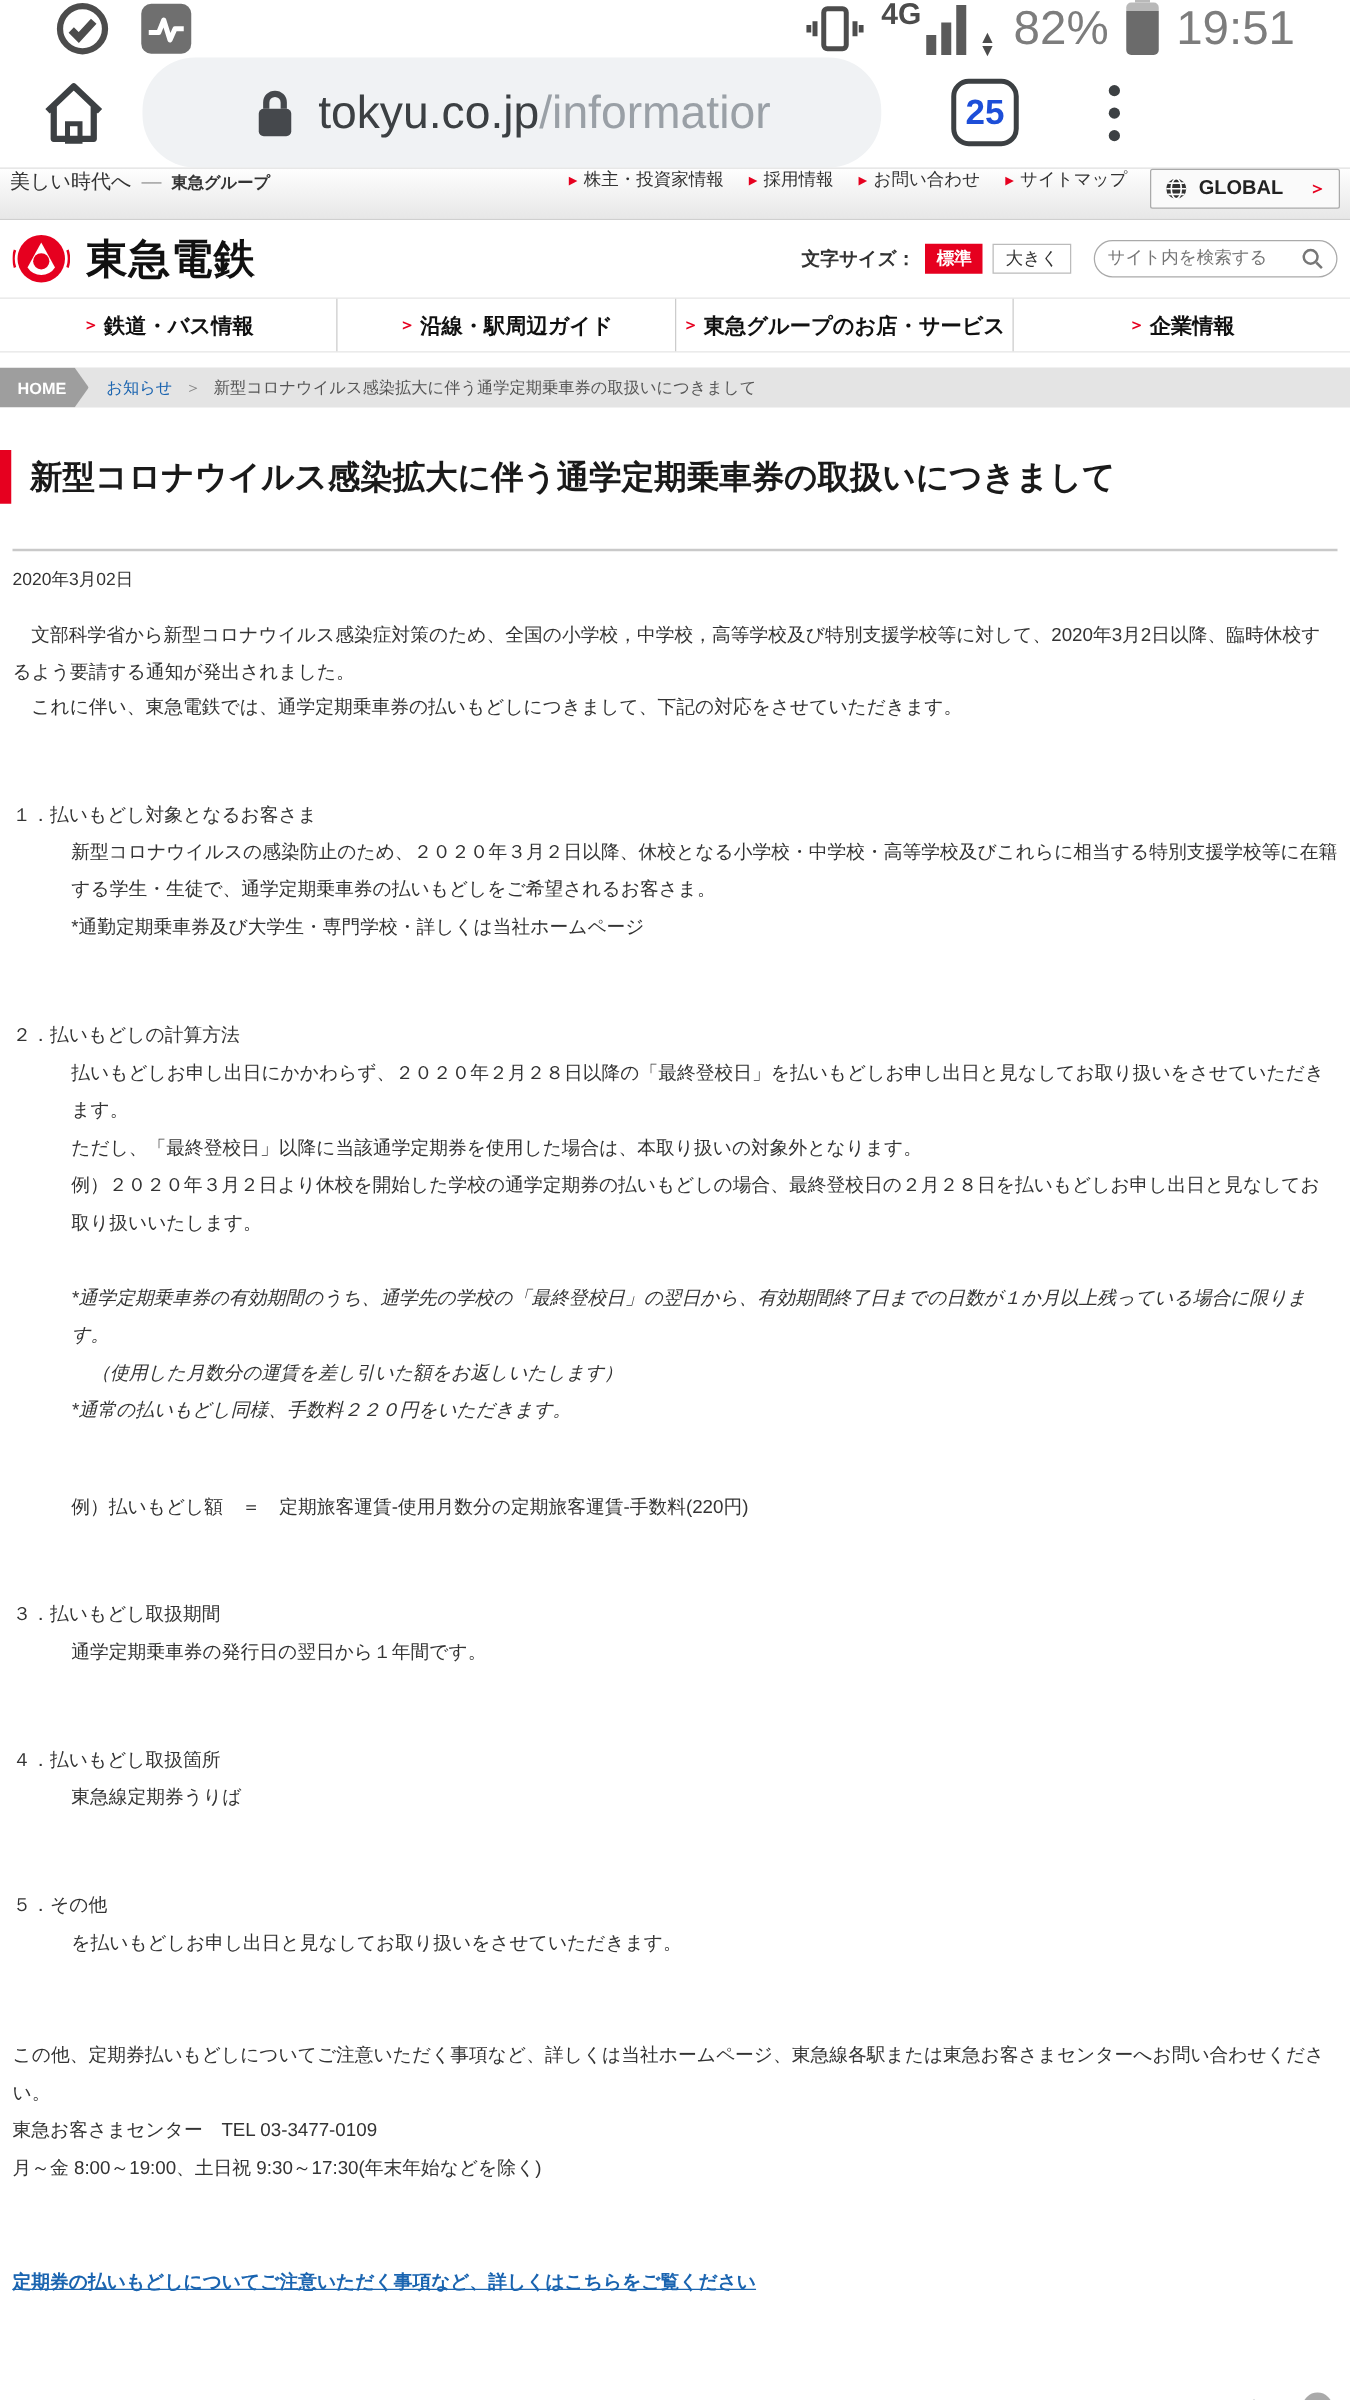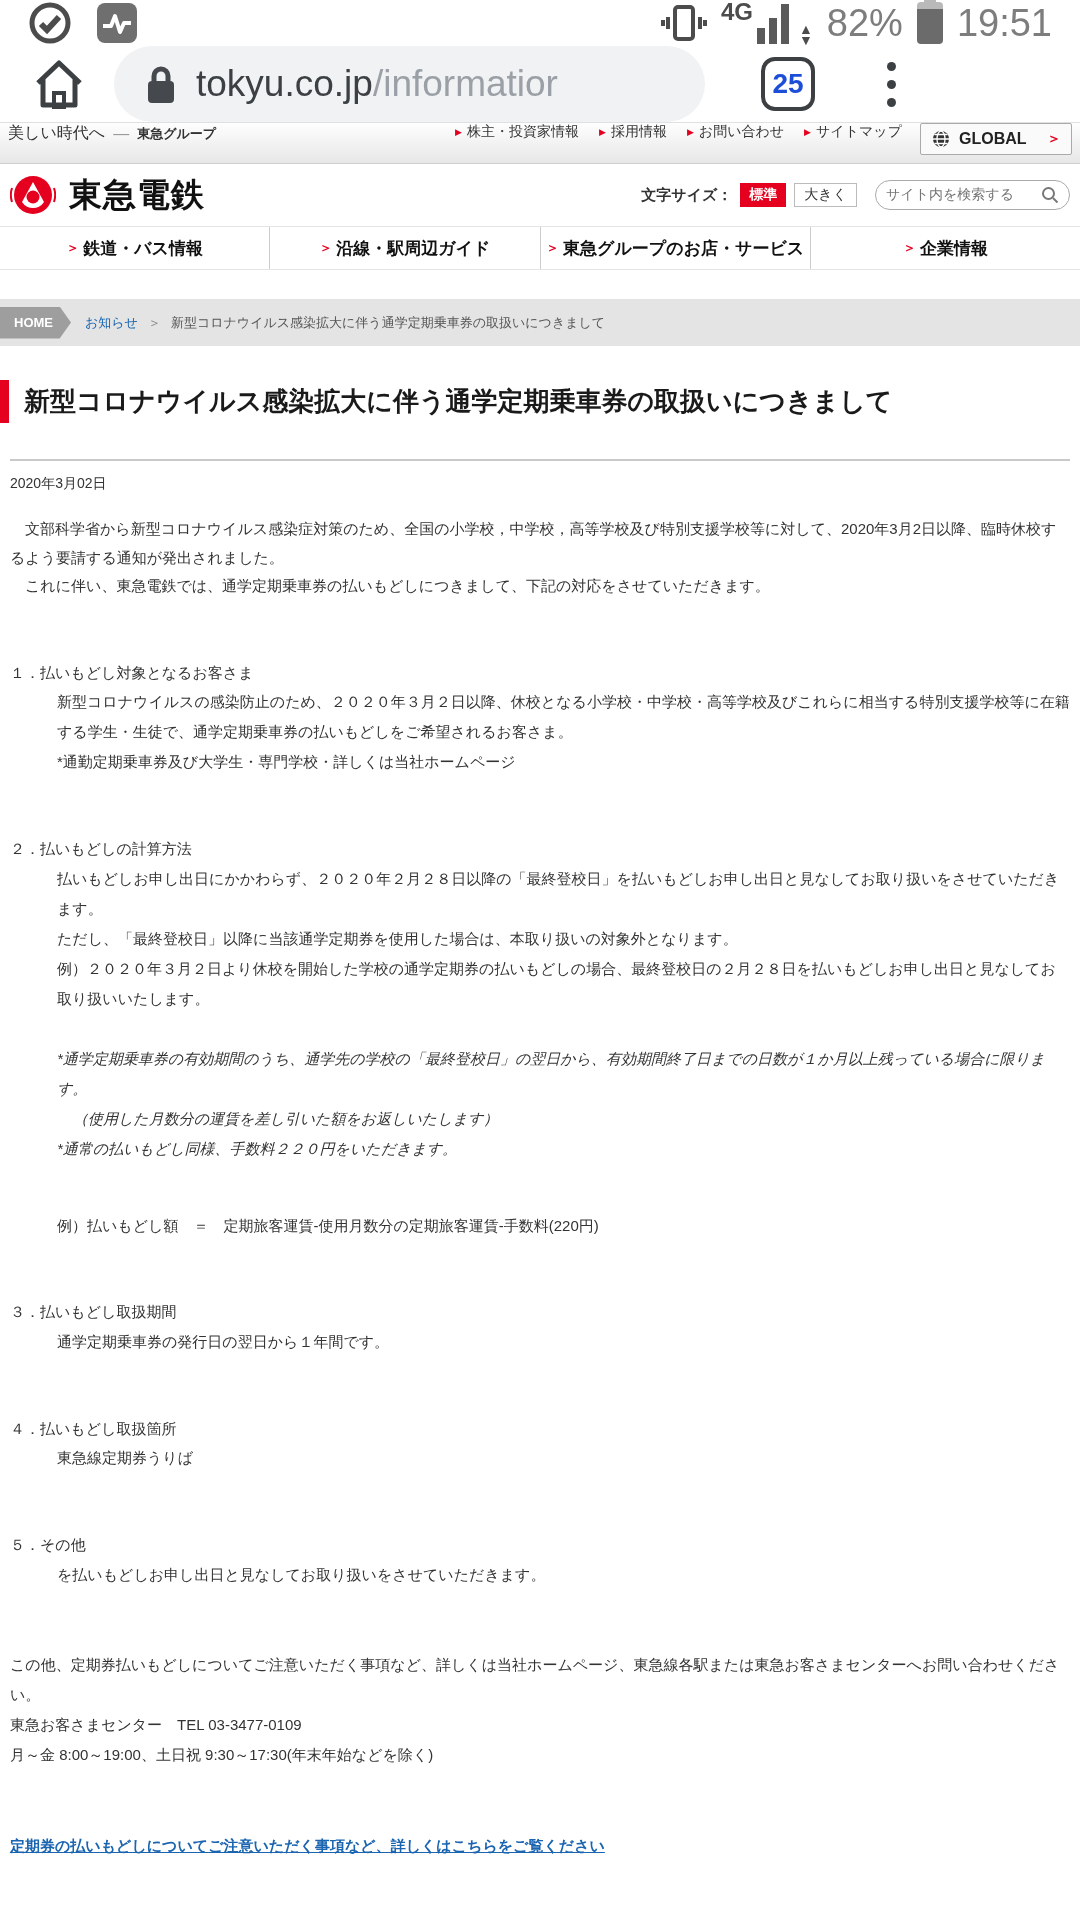--- a/index.html
+++ b/index.html
@@ -4,33 +4,33 @@
 <style>
   * { margin:0; padding:0; box-sizing:border-box; }
   html,body { width:1080px; }
   body {
     height:1920px; overflow:hidden; background:#fff;
     font-family:"Liberation Sans","DejaVu Sans",sans-serif;
     display:flex; flex-direction:column;
   }
 
   
-  .status-bar { height:62px; display:flex; align-items:center; padding:0 28px; }
+  .status-bar { height:62px; display:flex; align-items:center; padding:0 44px; }
   .sb-left { display:flex; align-items:center; gap:22px; }
   .sb-right { margin-left:auto; display:flex; align-items:center; gap:14px; color:#7d7d7d; }
   .sb-text { font-size:38px; color:#7d7d7d; }
   .net-wrap { display:flex; align-items:flex-end; gap:2px; }
   .net-4g { font-size:24px; font-weight:bold; color:#4c4c4c; line-height:1; margin-bottom:22px; }
   .updown { display:flex; flex-direction:column; font-size:14px; color:#4c4c4c; line-height:0.8; margin-left:2px; }
   .battery { width:26px; height:42px; border-radius:4px; background:linear-gradient(to bottom,#b9b9b9 0 16%,#6b6b6b 16% 100%); position:relative; }
   .battery:before { content:""; position:absolute; top:-5px; left:7px; width:12px; height:5px; background:#b9b9b9; border-radius:2px 2px 0 0; }
 
   
   .browser-bar { height:128px; display:flex; align-items:center; padding:0 34px 0 30px; background:#fff; }
-  .addr-pill { flex:1; height:76px; margin:0 0 0 26px; background:#f0f2f4; border-radius:42px; display:flex; align-items:center; padding:0 30px; min-width:0; }
+  .addr-pill { flex:1; height:88px; margin:0 0 0 26px; background:#f0f2f4; border-radius:42px; display:flex; align-items:center; padding:0 30px; min-width:0;justify-content:center; }
   .addr-url { font-size:37px; color:#3c4043; white-space:nowrap; overflow:hidden; }
   .addr-url .path { color:#9aa0a6; }
   .tab-counter { margin-left:56px; width:54px; height:54px; border:4px solid #3c4043; border-radius:14px; display:flex; align-items:center; justify-content:center; font-size:28px; font-weight:bold; color:#1d4ed8; }
   .menu-dots { margin:0 150px 0 72px; display:flex; flex-direction:column; gap:9px; }
   .menu-dots i { width:9px; height:9px; border-radius:50%; background:#3c4043; }
 
   
   .site { background:#fff; }
   .utility-bar { height:42px; background:linear-gradient(#fefefe,#e7e7e7); border-top:1px solid #e0e0e0; border-bottom:1px solid #cfcfcf; display:flex; align-items:flex-start; padding:0 8px; font-size:15px; color:#333; }
   .tagline { display:flex; align-items:center; gap:8px; font-size:16px; }
@@ -51,21 +51,21 @@
   .fs-big { background:#fff; color:#333; font-size:14px; border:1px solid #bbb; padding:2px 9px; cursor:pointer; }
   .site-search { margin-left:10px; width:195px; height:30px; border:1px solid #aaa; border-radius:15px; display:flex; align-items:center; padding:0 10px; background:#fff; }
   .site-search input { border:0; outline:none; flex:1; font-size:14px; color:#555; background:transparent; min-width:0; font-family:Liberation Mono, monospace; }
 
   .main-nav { display:flex; border-top:1px solid #e5e5e5; border-bottom:1px solid #e5e5e5; height:44px; }
   .nav-item { flex:1; display:flex; align-items:center; justify-content:center; font-size:17px; font-weight:bold; color:#111; border-right:1px solid #ccc; cursor:pointer; }
   .nav-item:last-child { border-right:none; }
   .nav-item:before { content:"＞"; color:#e6001f; font-weight:bold; font-size:13px; margin-right:4px; }
 
   
-  .crumb-bar { margin-top:29px; background:#e4e4e4; height:47px; display:flex; align-items:center; font-size:13px; color:#555; }
+  .crumb-bar { margin-top:12px; background:#e4e4e4; height:32px; display:flex; align-items:center; font-size:13px; color:#555; }
   .crumb-home { background:#9e9e9e; color:#fff; font-weight:bold; font-size:13px; height:32px; display:flex; align-items:center; padding:0 18px 0 14px; clip-path:polygon(0 0,84% 0,100% 50%,84% 100%,0 100%); margin-right:14px; cursor:pointer; }
   .crumb-sep { margin:0 10px; color:#888; }
   .crumb-link { color:#1a64b0; cursor:pointer; }
 
   
   .article { padding:0 10px; font-size:15px; color:#333; }
   .a-title { margin-top:34px; border-left:9px solid #e6001f; padding:4px 0 4px 15px; font-size:26px; font-weight:bold; color:#1a1a1a; margin-left:-10px; }
   .a-divider { margin-top:36px; border-top:2px solid #c9c9c9; }
   .a-date { text-align:left; font-size:14px; margin:14px 0 4px; }
   .a-body p { line-height:1.9; }

